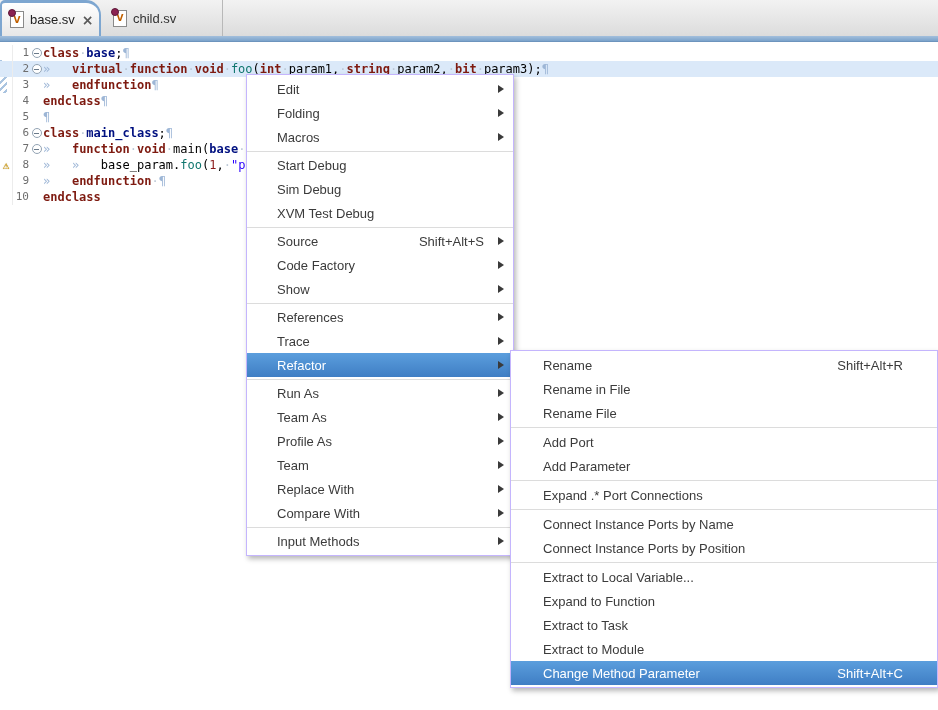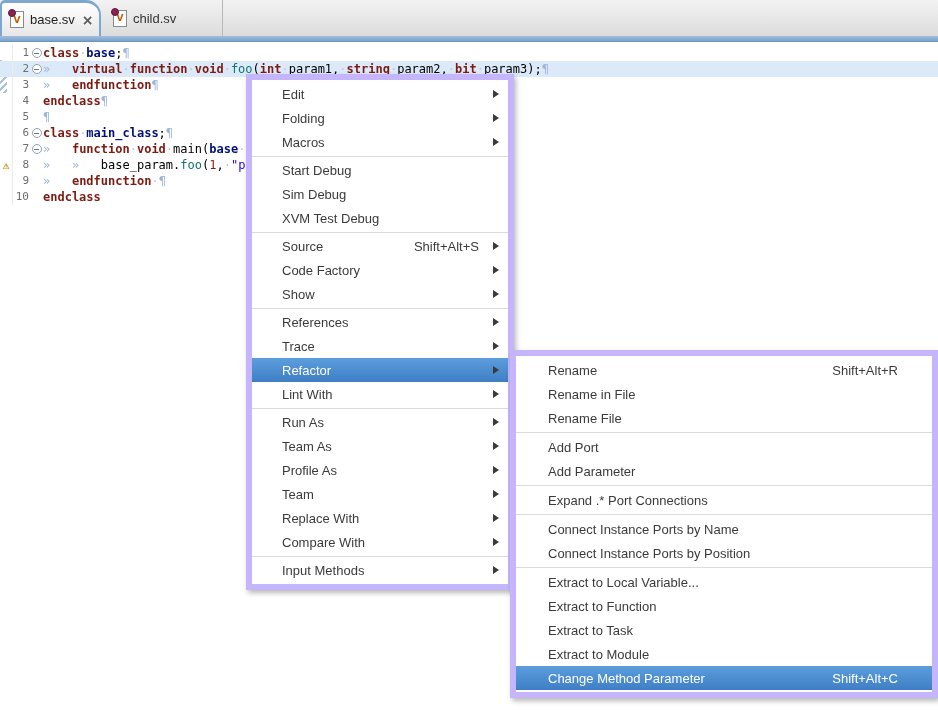--- a/index.html
+++ b/index.html
@@ -68,21 +68,21 @@
   .tk-kw{color:#7e1a10;font-weight:bold}
   .tk-type{color:#001080;font-weight:bold}
   .tk-fn{color:#0f766e}
   .tk-num{color:#8b1a1a}
   .tk-str{color:#2a00ff}
   .tk-p,.tk-plain{color:#000}
   .tk-ws{color:#bcc8d6}
   .tk-tab,.tk-pilcrow{color:#9db6d6}
   
   .menu{
-    position:absolute;background:#ffffff;border:6px solid #c4b5fd;
+    position:absolute;background:#ffffff;border:1px solid #c4b5fd;
     box-shadow:2px 3px 5px rgba(0,0,0,.28);
     padding:2px 0;box-sizing:border-box;font-size:13px;color:#3b3b3b;
   }
   .menu-main{left:246px;top:74px;width:268px;}
   .menu-sub{left:510px;top:350px;width:428px;}
   .mi{height:24px;display:flex;align-items:center;padding:0 9px 0 30px;cursor:pointer;}
   .menu-sub .mi{padding:0 20px 0 32px;}
   .mi .lbl{flex:none;}
   .mi .sp{flex:1;}
   .mi .accel{flex:none;margin-right:14px;}
@@ -181,25 +181,20 @@
     <div class="mi">
       <span class="lbl">Trace</span>
       <span class="sp"></span>
       <span class="arrow"></span>
     </div>
     <div class="mi selected">
       <span class="lbl">Refactor</span>
       <span class="sp"></span>
       <span class="arrow"></span>
     </div>
-    <div class="mi">
-      <span class="lbl">Lint With</span>
-      <span class="sp"></span>
-      <span class="arrow"></span>
-    </div>
     <div class="msep"></div>
     <div class="mi">
       <span class="lbl">Run As</span>
       <span class="sp"></span>
       <span class="arrow"></span>
     </div>
     <div class="mi">
       <span class="lbl">Team As</span>
       <span class="sp"></span>
       <span class="arrow"></span>
@@ -268,21 +263,21 @@
     <div class="mi">
       <span class="lbl">Connect Instance Ports by Position</span>
       <span class="sp"></span>
     </div>
     <div class="msep"></div>
     <div class="mi">
       <span class="lbl">Extract to Local Variable...</span>
       <span class="sp"></span>
     </div>
     <div class="mi">
-      <span class="lbl">Extract to Function</span>
+      <span class="lbl">Expand to Function</span>
       <span class="sp"></span>
     </div>
     <div class="mi">
       <span class="lbl">Extract to Task</span>
       <span class="sp"></span>
     </div>
     <div class="mi">
       <span class="lbl">Extract to Module</span>
       <span class="sp"></span>
     </div>

